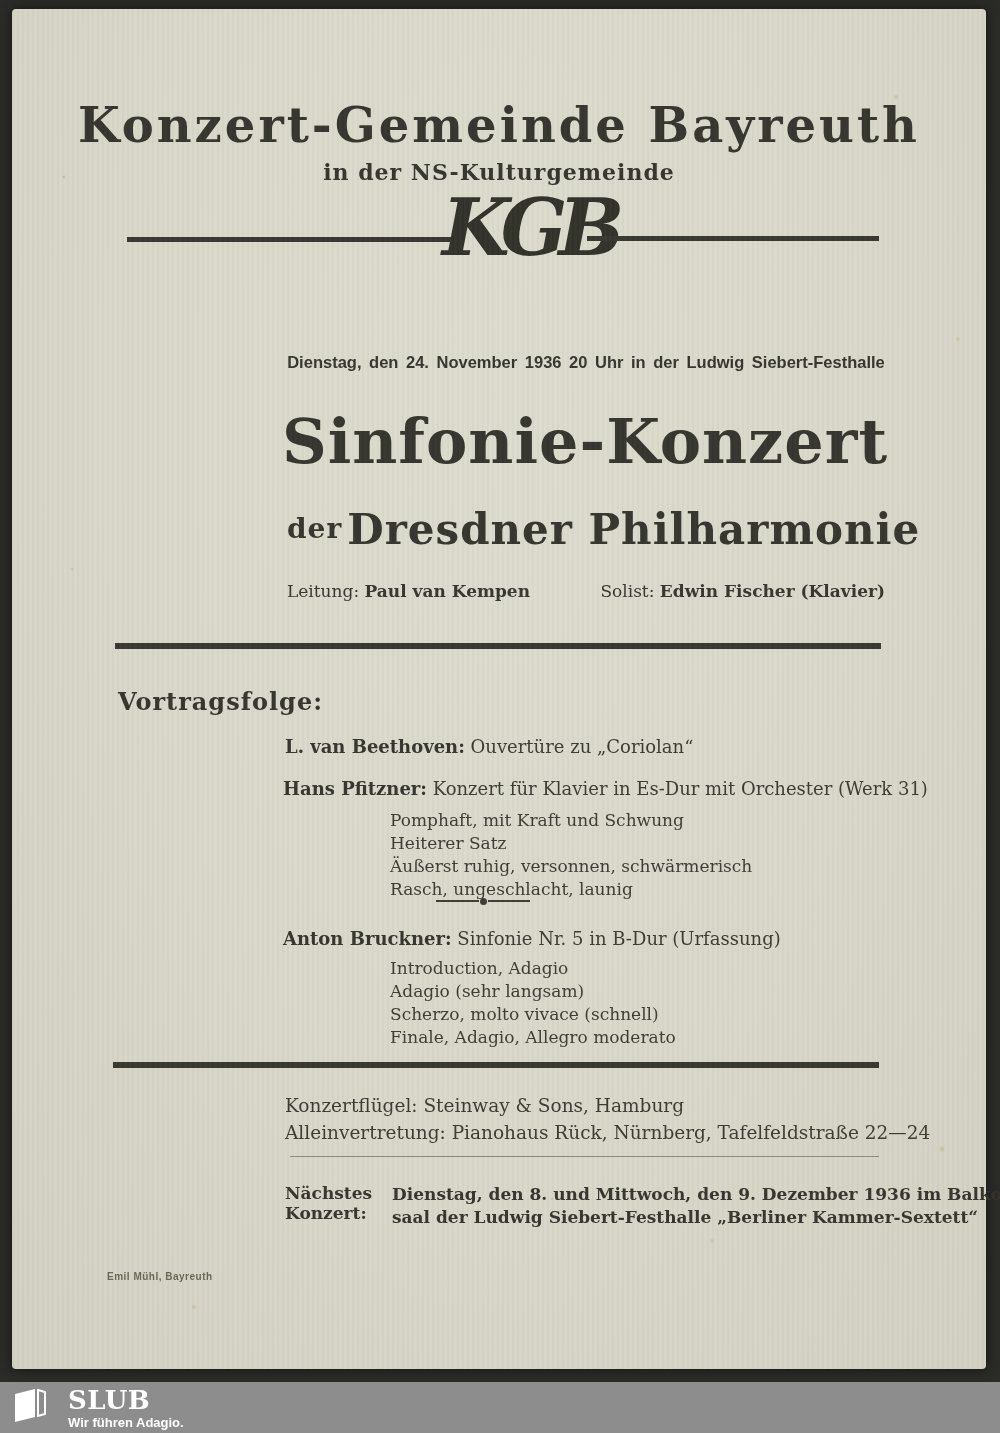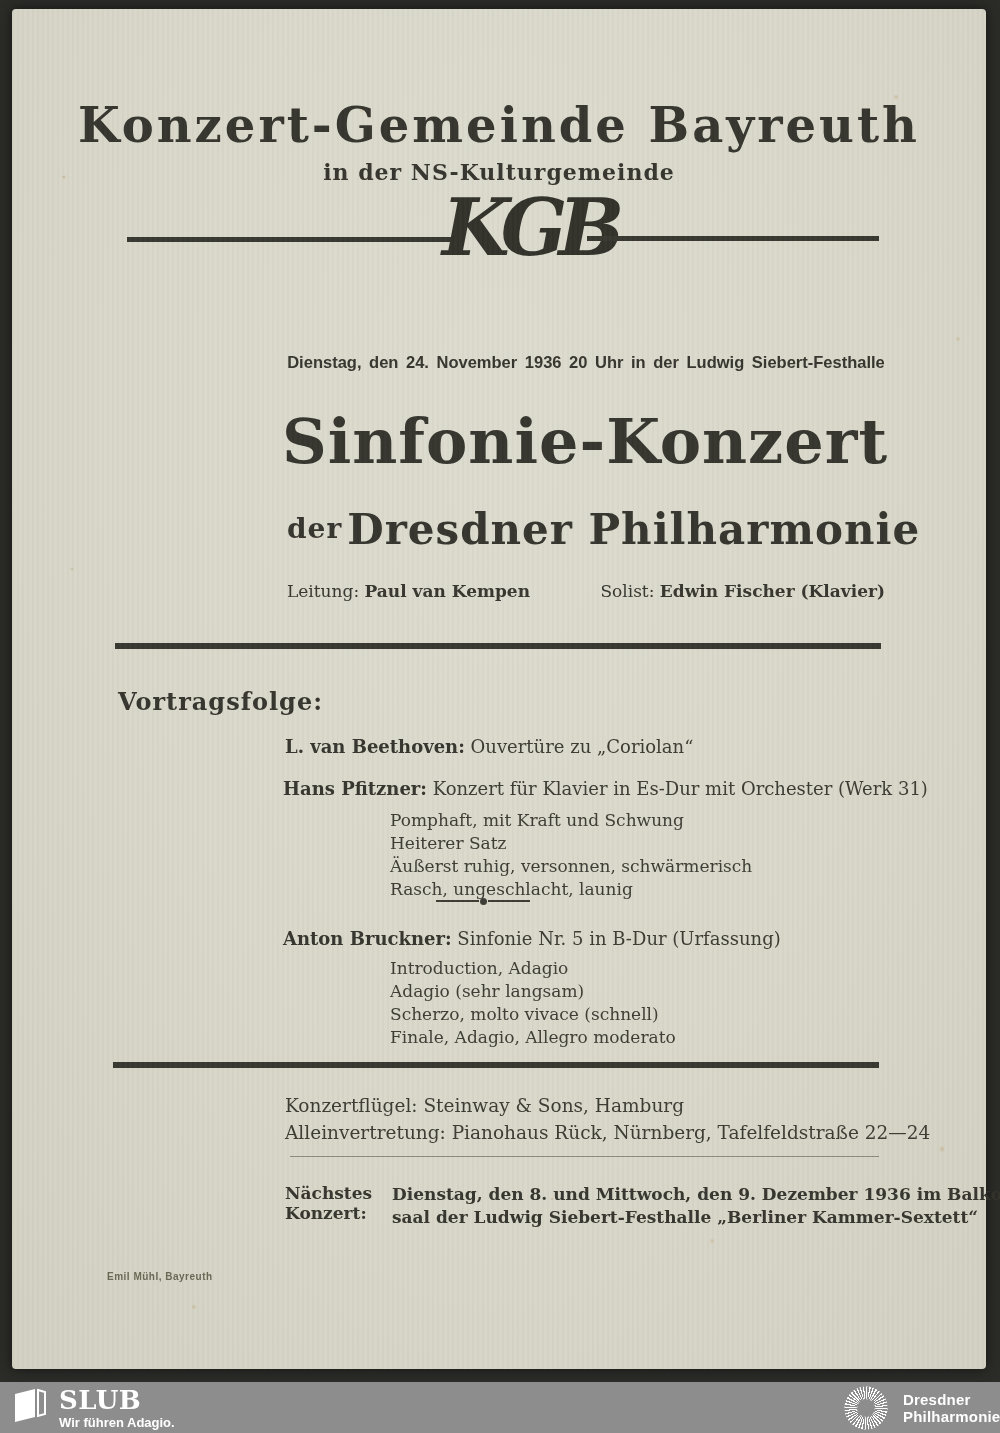--- a/index.html
+++ b/index.html
@@ -90,21 +90,21 @@
   .printer{
     left:95px;top:1262px;font-family:"Liberation Sans", sans-serif;
     font-size:10px;font-weight:bold;letter-spacing:.5px;color:#53523f;opacity:.85;
   }
   
   .footer{
     position:absolute;left:0;top:1382px;width:1000px;height:51px;background:#8d8d8d;
     font-family:"Liberation Sans", sans-serif;color:#fff;
   }
   .slub-logo{position:absolute;left:13px;top:4px;display:flex;cursor:pointer;}
-  .slub-text{margin-left:12px;}
+  .slub-text{margin-left:21px;}
   .slub-name{font-family:"DejaVu Serif", serif;font-weight:bold;font-size:26px;line-height:28px;letter-spacing:.5px;}
   .slub-tagline{font-size:13px;font-weight:bold;margin-top:1px;}
   .partner-logo{position:absolute;left:843px;top:3px;display:flex;align-items:center;cursor:pointer;}
   .starburst{
     width:46px;height:46px;border-radius:50%;flex:none;
     background:repeating-conic-gradient(#ffffff 0deg 4deg, rgba(255,255,255,0) 4deg 9deg);
     -webkit-mask:radial-gradient(circle, transparent 0 8px, #000 10px 21px, transparent 22px);
     mask:radial-gradient(circle, transparent 0 8px, #000 10px 21px, transparent 22px);
   }
   .partner-text{margin-left:14px;font-size:15px;font-weight:bold;line-height:17px;letter-spacing:.2px;}
@@ -202,20 +202,13 @@
         <polygon points="2,8 22,3 22,31 2,36" fill="#ffffff"></polygon>
         <polygon points="25,4 32,6 32,28 25,30" fill="none" stroke="#ffffff" stroke-width="2"></polygon>
       </svg>
     </span>
     <span class="slub-text">
       <div class="slub-name">SLUB</div>
       <div class="slub-tagline">Wir führen Adagio.</div>
     </span>
   </div>
 
-  <div class="partner-logo">
-    <div class="starburst"></div>
-    <div class="partner-text">
-      <div>Dresdner</div>
-      <div>Philharmonie</div>
-    </div>
-  </div>
 </div>
 
 </body></html>

